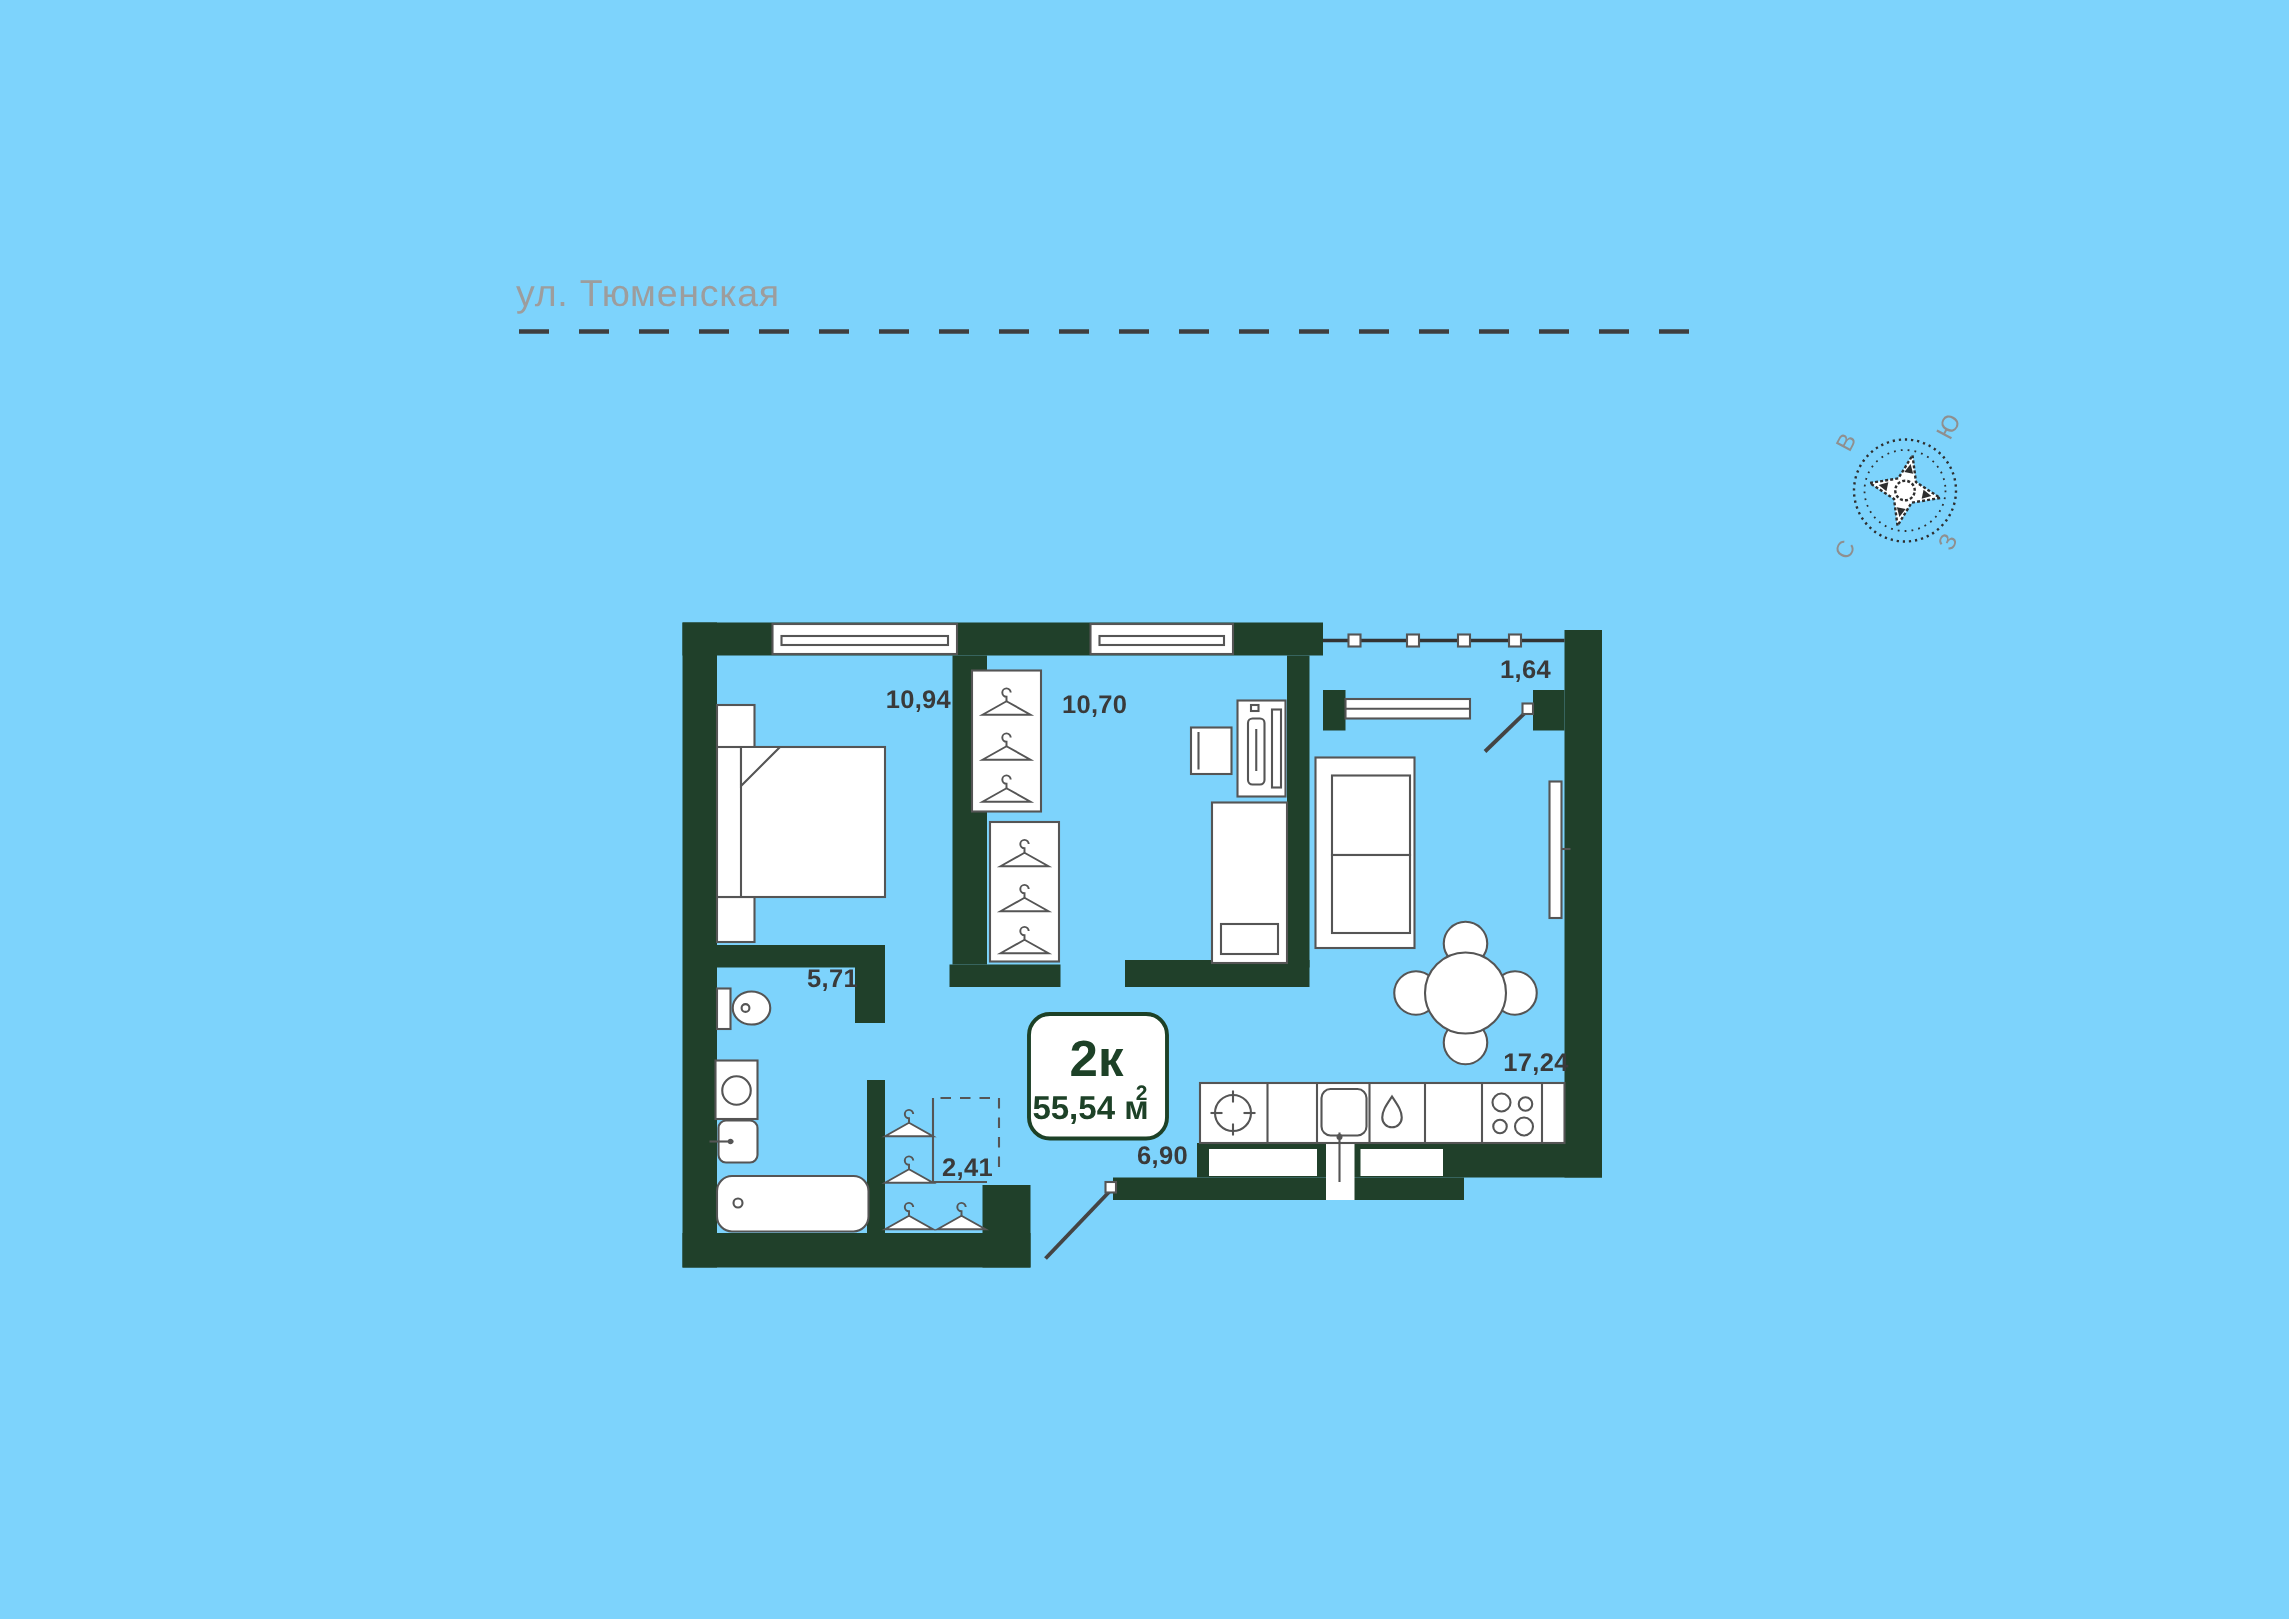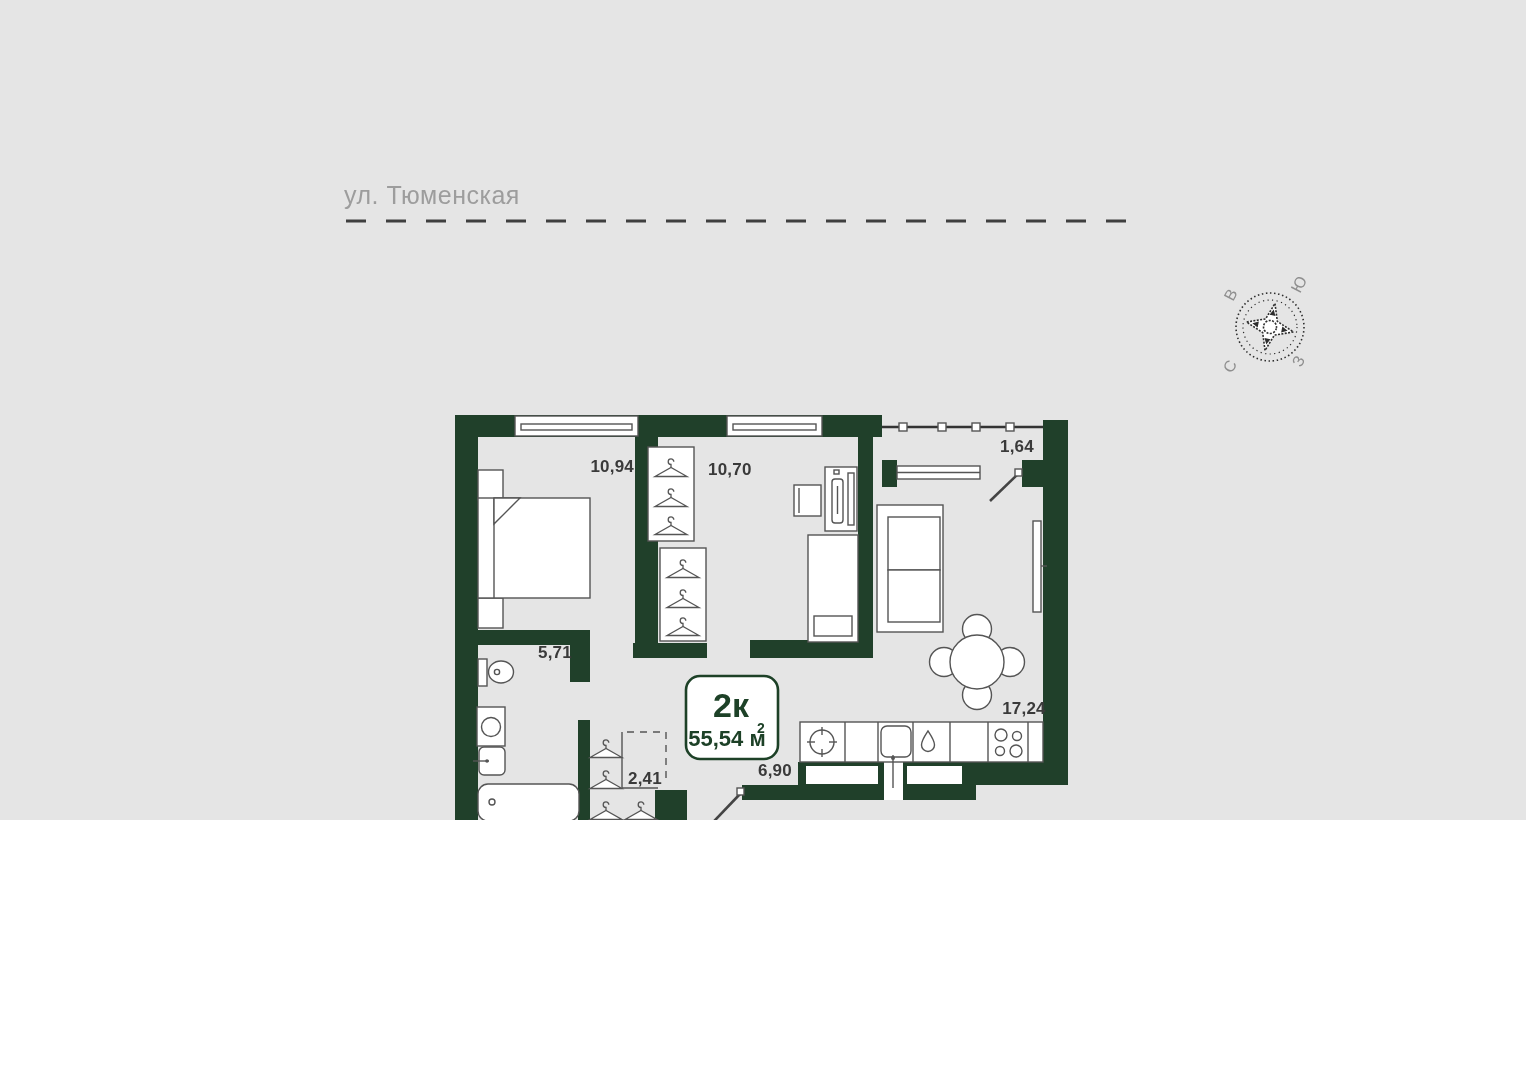--- a/index.html
+++ b/index.html
@@ -1,20 +1,20 @@
 <!DOCTYPE html>
 <html><head>
 <meta charset="utf-8">
 <style>
   html, body { margin: 0; padding: 0; background: #ffffff; }
   .canvas {
     position: relative;
     width: 1526px;
-    height: 820px;
-    background: #e5e5e5;
+    height: 1079px;
+    background: #7dd3fc;
     font-family: "Liberation Sans", sans-serif;
     overflow: hidden;
   }
   svg { position: absolute; left: 0; top: 0; }
   .street-label { font: 300 25px "Liberation Sans", sans-serif; letter-spacing: 0.5px; }
   .room-label  { font: 600 17px "Liberation Sans", sans-serif; letter-spacing: 0.2px; }
   .badge-type  { font: 700 34px "Liberation Sans", sans-serif; }
   .badge-area  { font: 700 22px "Liberation Sans", sans-serif; }
   .badge-sup   { font: 700 14px "Liberation Sans", sans-serif; }
   .compass-letter { font: 400 16px "Liberation Sans", sans-serif; }

